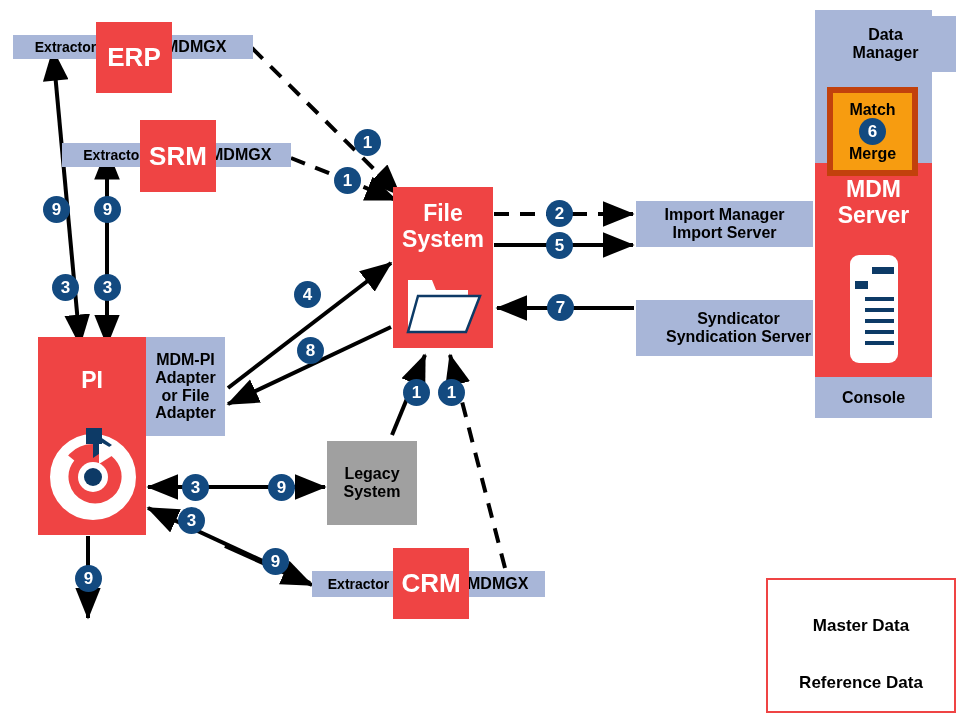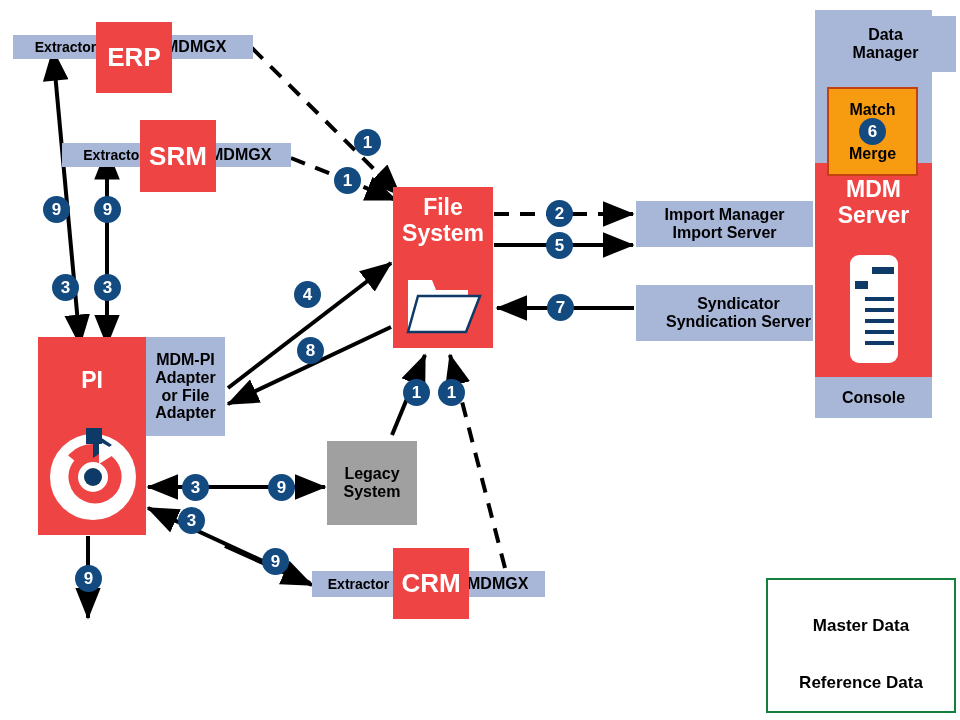--- a/index.html
+++ b/index.html
@@ -7,39 +7,39 @@
        font-family:"Liberation Sans",sans-serif;}
   #stage{position:relative;width:960px;height:720px;}
 
   
   .box{position:absolute;box-sizing:border-box;display:flex;
        align-items:center;justify-content:center;text-align:center;}
   .navy{background:#ef4444;color:#ffffff;font-weight:bold;}
   .lightband{background:#a8b6d8;color:#000000;font-weight:bold;}
   .gray{background:#a0a0a0;color:#000000;font-weight:bold;}
   .orange{background:#f79c10;color:#000000;font-weight:bold;
-          border:2px solid #c2410c;}
+          border:6px solid #c2410c;}
 
   .label-sm{font-size:14px;}
   .label-md{font-size:16px;}
   .label-lg{font-size:23px;}
   .label-xl{font-size:26px;}
 
   
   .badge{position:absolute;width:27px;height:27px;border-radius:50%;
          background:#134a80;color:#ffffff;font-weight:bold;font-size:17px;
          display:flex;align-items:center;justify-content:center;
          z-index:40;box-sizing:border-box;}
 
   svg.wires{position:absolute;left:0;top:0;width:960px;height:720px;
             pointer-events:none;z-index:10;}
 
   
   #legend{position:absolute;left:766px;top:578px;width:186px;height:131px;
-          border:2px solid #15803d;background:#ffffff;z-index:30;}
+          border:2px solid #ef4444;background:#ffffff;z-index:30;}
   .legend-text{position:absolute;width:100%;text-align:center;
                font-size:17px;font-weight:bold;color:#000;}
 
   .stack{display:flex;flex-direction:column;line-height:1.12;}
 
   
   .glyph{position:absolute;z-index:25;}
 </style>
 </head>
 <body>
@@ -146,40 +146,40 @@
   <div class="box lightband label-sm" style="left:312px;top:571px;width:93px;height:26px;z-index:12;">
     <span>Extractor</span>
   </div>
   <div class="box lightband label-md" style="left:461px;top:571px;width:84px;height:26px;z-index:12;justify-content:flex-start;padding-left:6px;">
     <span>MDMGX</span>
   </div>
   <div class="box navy label-xl" style="left:393px;top:548px;width:76px;height:71px;z-index:20;">
     <span>CRM</span>
   </div>
 
-  <div class="box navy label-lg" style="left:393px;top:187px;width:100px;height:161px;align-items:flex-start;padding-top:8px;z-index:20;">
+  <div class="box navy label-lg" style="left:393px;top:187px;width:100px;height:161px;align-items:flex-start;padding-top:14px;z-index:20;">
     <span class="stack">
       <span>File</span>
       <span>System</span>
     </span>
   </div>
   <div class="glyph" style="left:406px;top:272px;">
     <svg width="76" height="62" viewBox="0 0 76 62">
       <path d="M2 8 L2 58 L62 58 L62 18 L30 18 L26 8 z" fill="#ffffff"></path>
       <path d="M12 24 L74 24 L60 60 L2 60 z" fill="#ffffff" stroke="#0d3a66" stroke-width="2.5"></path>
     </svg>
   </div>
 
   <div class="box lightband label-md" style="left:636px;top:201px;width:177px;height:46px;z-index:20;">
     <span class="stack">
       <span>Import Manager</span>
       <span>Import Server</span>
     </span>
   </div>
-  <div class="box lightband label-md" style="left:636px;top:285px;width:177px;height:56px;z-index:20;padding-left:28px;">
+  <div class="box lightband label-md" style="left:636px;top:300px;width:177px;height:56px;z-index:20;padding-left:28px;">
     <span class="stack">
       <span>Syndicator</span>
       <span>Syndication Server</span>
     </span>
   </div>
 
   <div class="box lightband" style="left:815px;top:10px;width:117px;height:408px;z-index:18;"></div>
   <div class="box lightband label-md" style="left:815px;top:16px;width:141px;height:56px;z-index:22;">
     <span class="stack">
       <span>Data</span>

